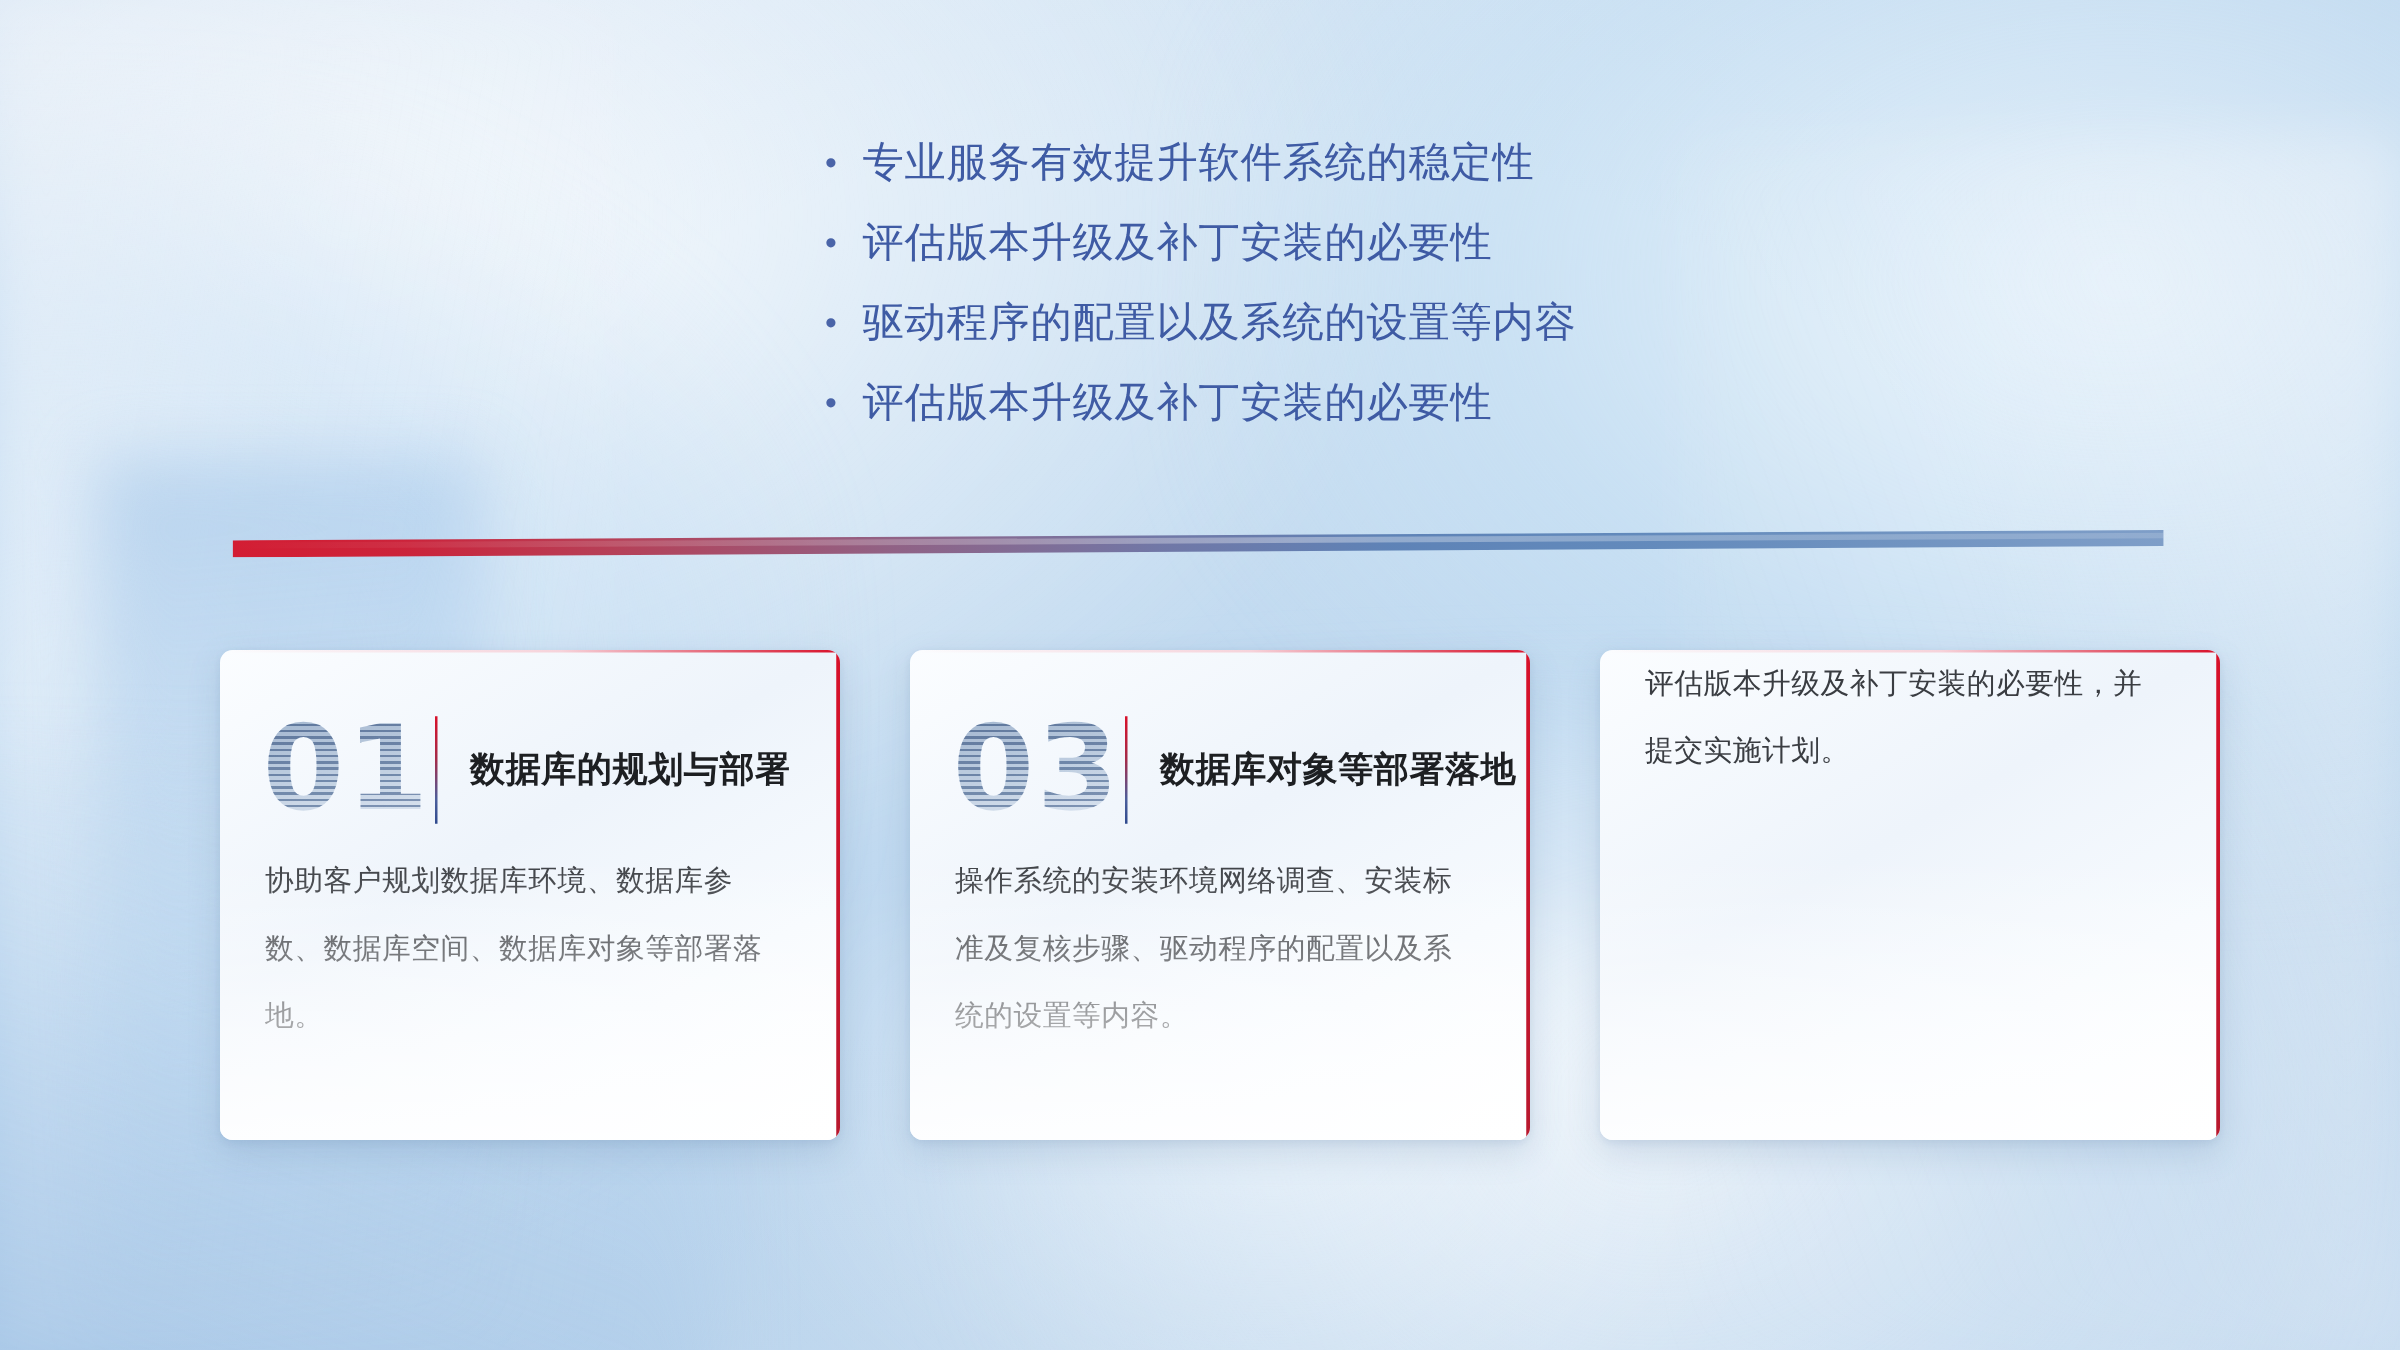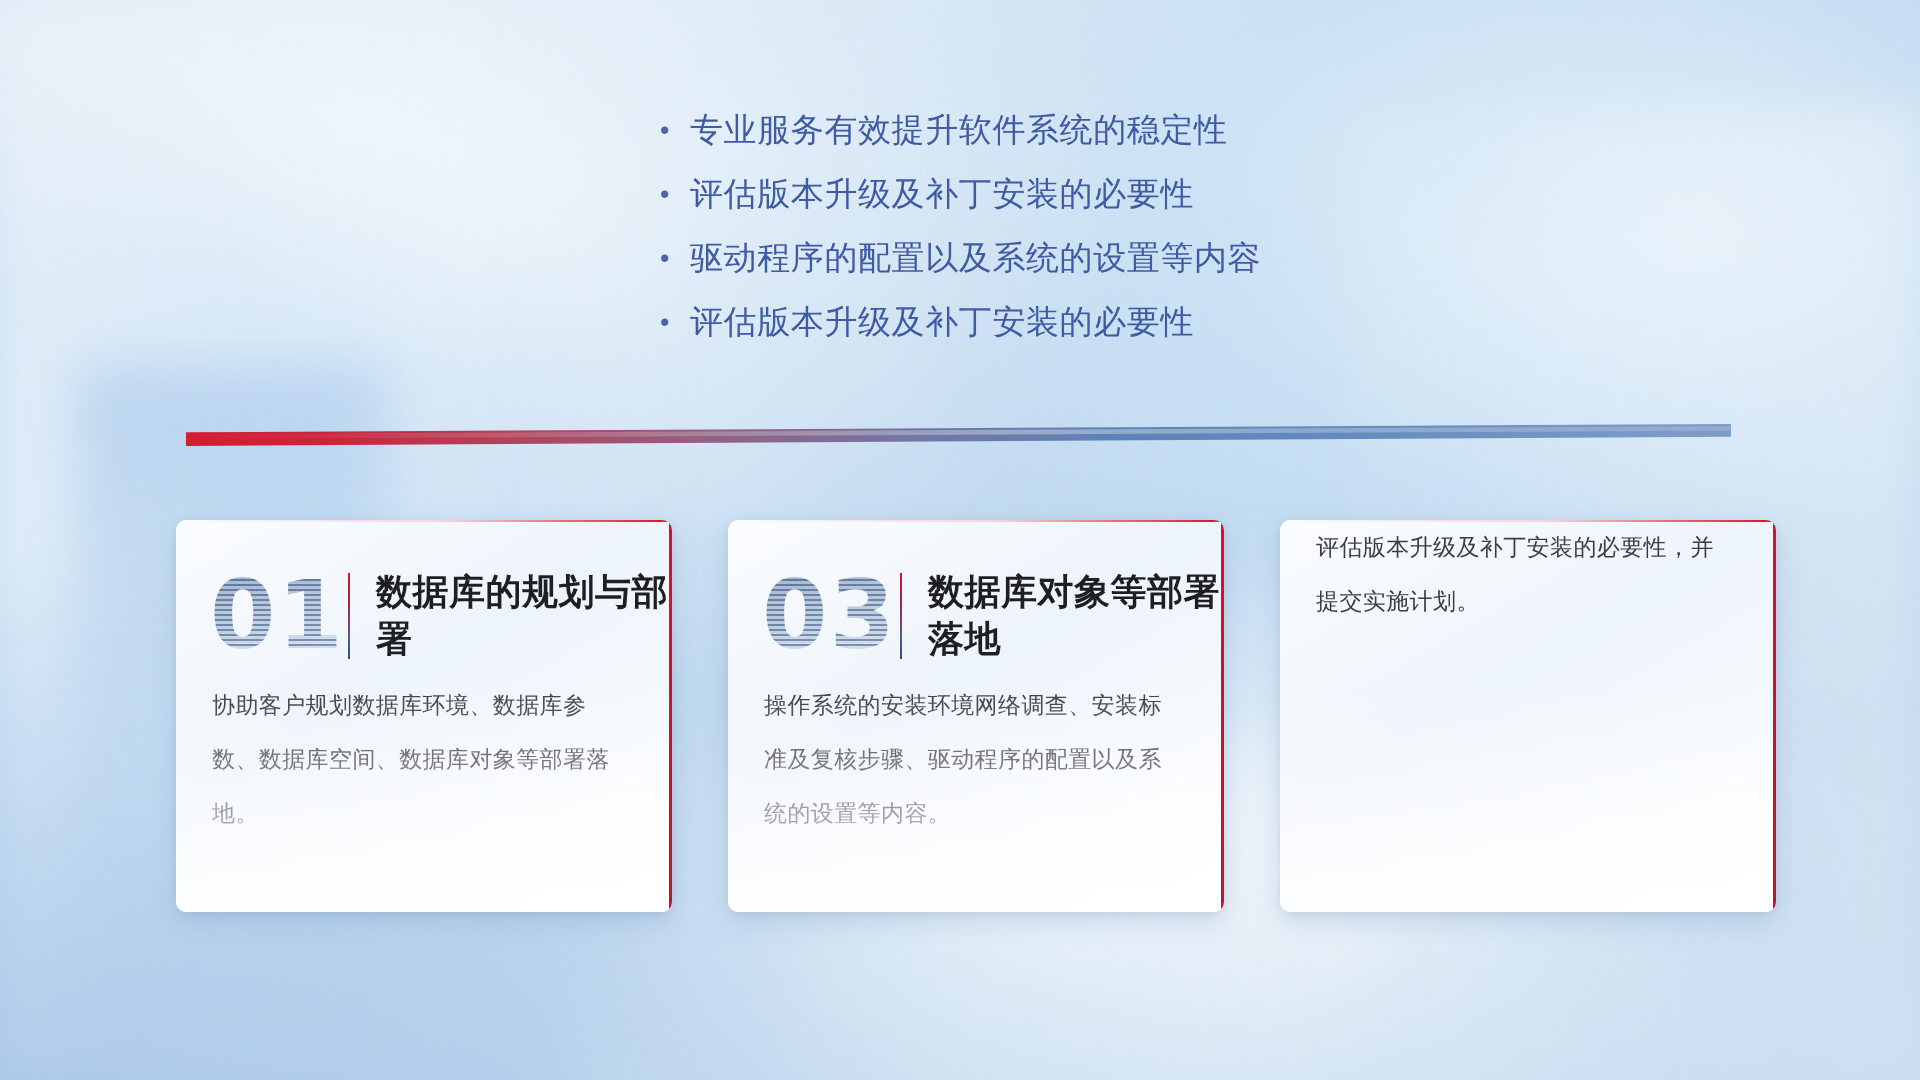--- a/index.html
+++ b/index.html
@@ -162,21 +162,21 @@
     -webkit-background-clip:text;
     background-clip:text;
     -webkit-text-fill-color:transparent;
     user-select:none;
   }
   .head-bar{
     width:2px; flex:0 0 2px; height:86px; margin:0 26px 0 0;
     background:linear-gradient(180deg,#d8112a 0%, #a42b49 40%, #4b5f9c 78%, #2f4a8e 100%);
   }
   .card-title{
-    font-size:36px; line-height:1.30;
+    font-size:28px; line-height:1.30;
     color:#1d1f22; font-weight:600;
     letter-spacing:.5px;
     font-family:"DejaVu Sans","Liberation Sans",sans-serif;
     max-width:292px;
   }
   .card-desc{
     padding:0 40px 0 36px;
     font-size:23px; line-height:54px;
     color:#3a3d42;
     letter-spacing:.4px;

